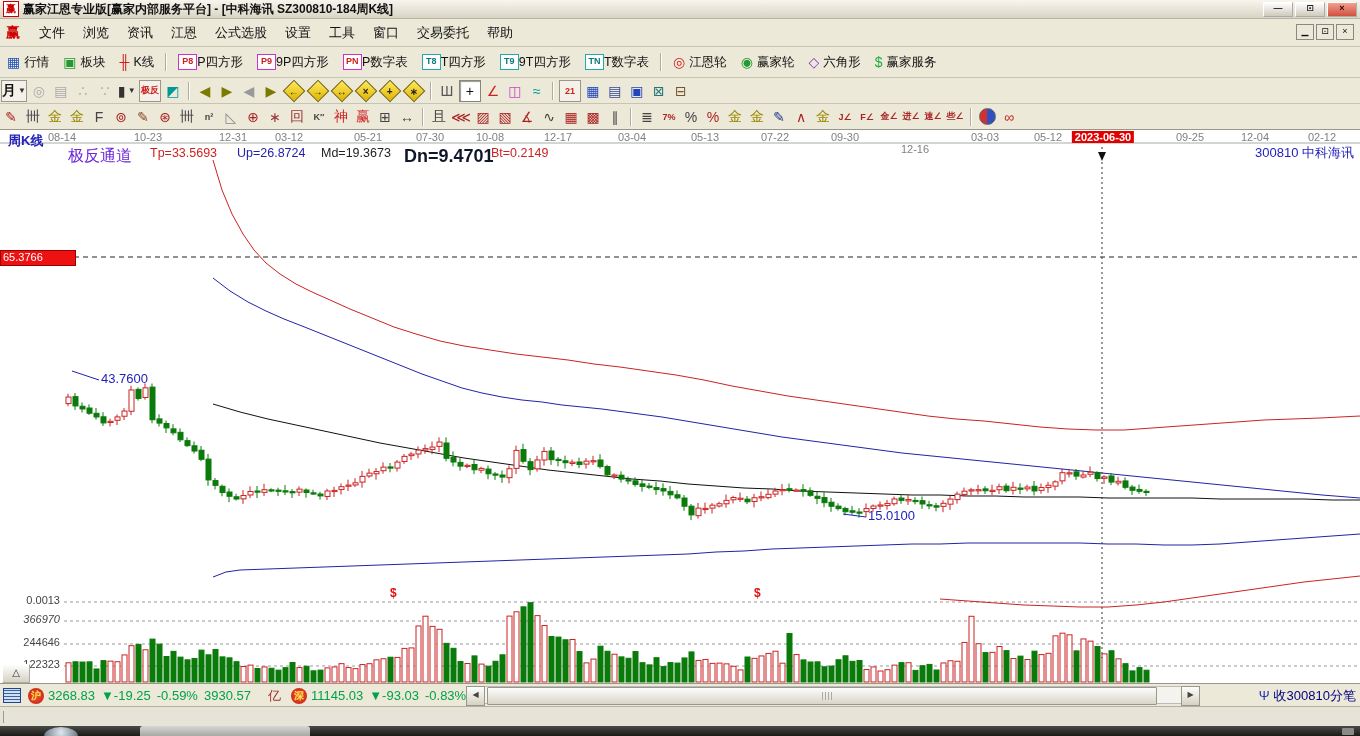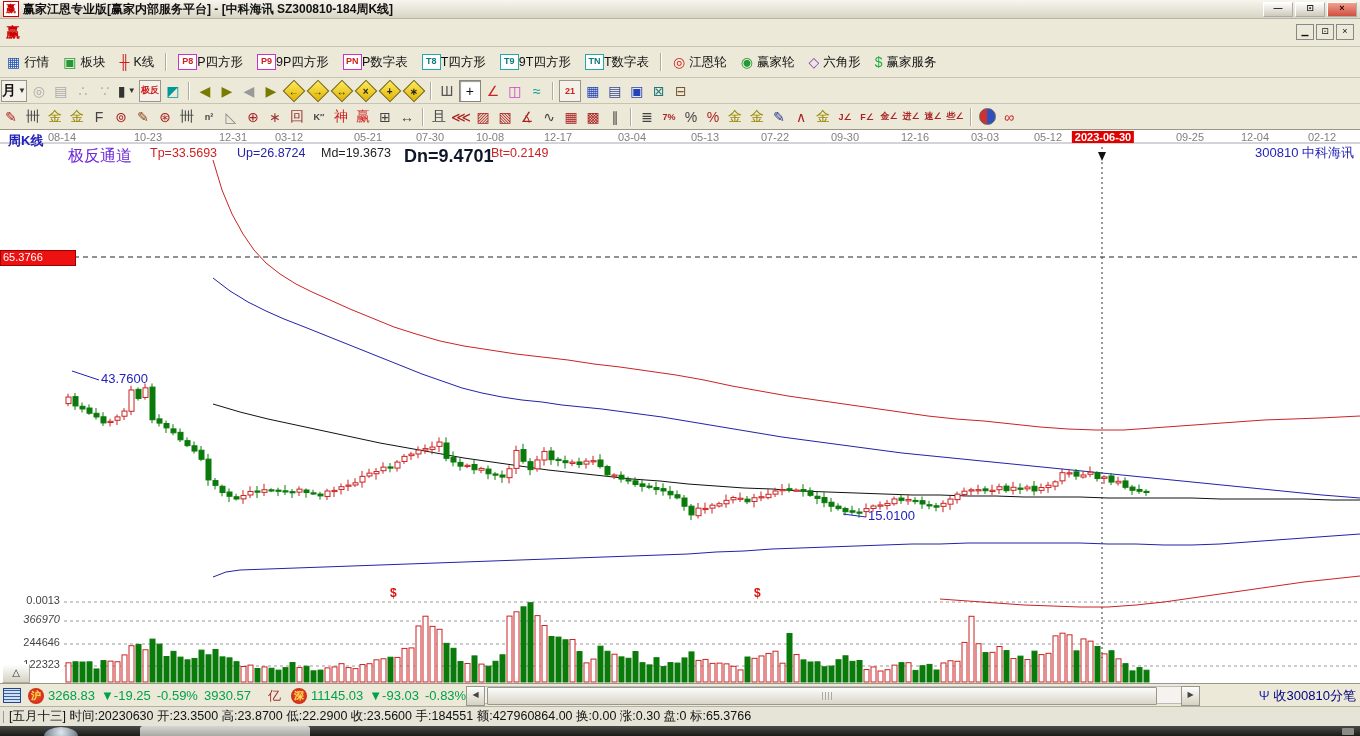--- a/index.html
+++ b/index.html
@@ -101,20 +101,32 @@
   <span>赢家江恩专业版[赢家内部服务平台] - [中科海讯 SZ300810-184周K线]</span>
   <span class="wincontrols">
     <span class="winbtn">—</span>
     <span class="winbtn">⊡</span>
     <span class="winbtn close">×</span>
   </span>
 </div>
 
 <div class="menubar">
   <span class="menulogo">赢</span>
+  <span id="menu-items" style="display:flex;">
+      <span class="menuitem">文件</span>
+      <span class="menuitem">浏览</span>
+      <span class="menuitem">资讯</span>
+      <span class="menuitem">江恩</span>
+      <span class="menuitem">公式选股</span>
+      <span class="menuitem">设置</span>
+      <span class="menuitem">工具</span>
+      <span class="menuitem">窗口</span>
+      <span class="menuitem">交易委托</span>
+      <span class="menuitem">帮助</span>
+    </span>
   <span class="childcontrols">
     <span class="childbtn">▁</span>
     <span class="childbtn">⊡</span>
     <span class="childbtn">×</span>
   </span>
 </div>
 
 <div class="toolbar tb1" id="tb1">
     <div class="tb1item">
       <span class="ic" style="color: rgb(34, 85, 187);">▦</span>
@@ -906,21 +918,21 @@
     <div class="dtick" style="left: 233px;">12-31</div>
     <div class="dtick" style="left: 289px;">03-12</div>
     <div class="dtick" style="left: 368px;">05-21</div>
     <div class="dtick" style="left: 430px;">07-30</div>
     <div class="dtick" style="left: 490px;">10-08</div>
     <div class="dtick" style="left: 558px;">12-17</div>
     <div class="dtick" style="left: 632px;">03-04</div>
     <div class="dtick" style="left: 705px;">05-13</div>
     <div class="dtick" style="left: 775px;">07-22</div>
     <div class="dtick" style="left: 845px; border-radius: 6px;">09-30</div>
-    <div class="dtick" style="left: 915px;">12-16</div>
+    <div class="dtick" style="left: 915px; margin-top: 12px;">12-16</div>
     <div class="dtick" style="left: 985px;">03-03</div>
     <div class="dtick" style="left: 1048px;">05-12</div>
     <div class="dtick sel" style="left: 1103px;">2023-06-30</div>
     <div class="dtick" style="left: 1190px;">09-25</div>
     <div class="dtick" style="left: 1255px;">12-04</div>
     <div class="dtick" style="left: 1322px;">02-12</div>
   </div>
 <div id="vol-scale">
     <div class="vlabel" style="top: 594px;">0.0013</div>
     <div class="vlabel" style="top: 613px; font-style: italic;">366970</div>
@@ -955,19 +967,19 @@
         </span>
     </span>
     <span class="harrow">▶</span>
   </div>
   <span class="sb1right">
     <span class="antenna">Ψ</span>
     <span class="navy">收300810分笔</span>
   </span>
 </div>
 
-<div class="sb2"><span class="divider"></span><span>[五月十三] 时间:20230630 开:23.3500 高:23.8700 低:22.2900 收:23.5600 手:184551 额:427960864.00 换:0.00 涨:0.30 盘:0 标:65.3766</span></div>
+<div class="sb2"><span class="divider"></span></div>
 
 <div class="taskbar">
   <span class="orb"></span>
   <span class="taskapp"></span>
   <span class="trayic"></span>
 </div>
 
 </body></html>

